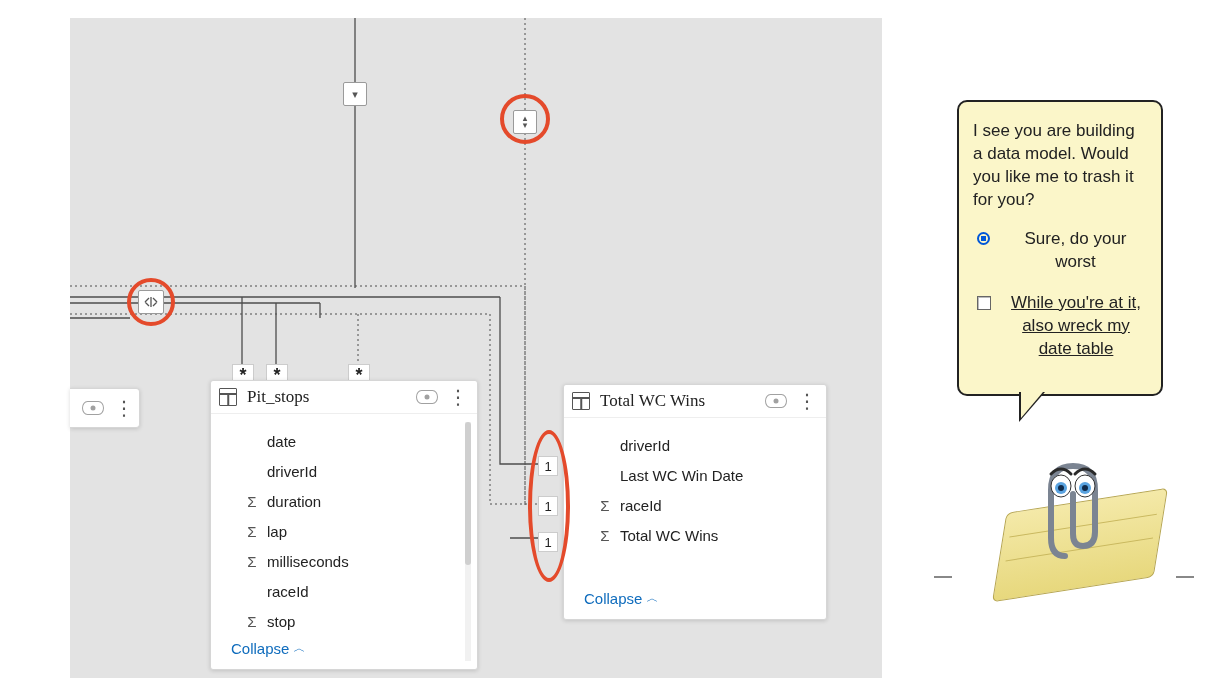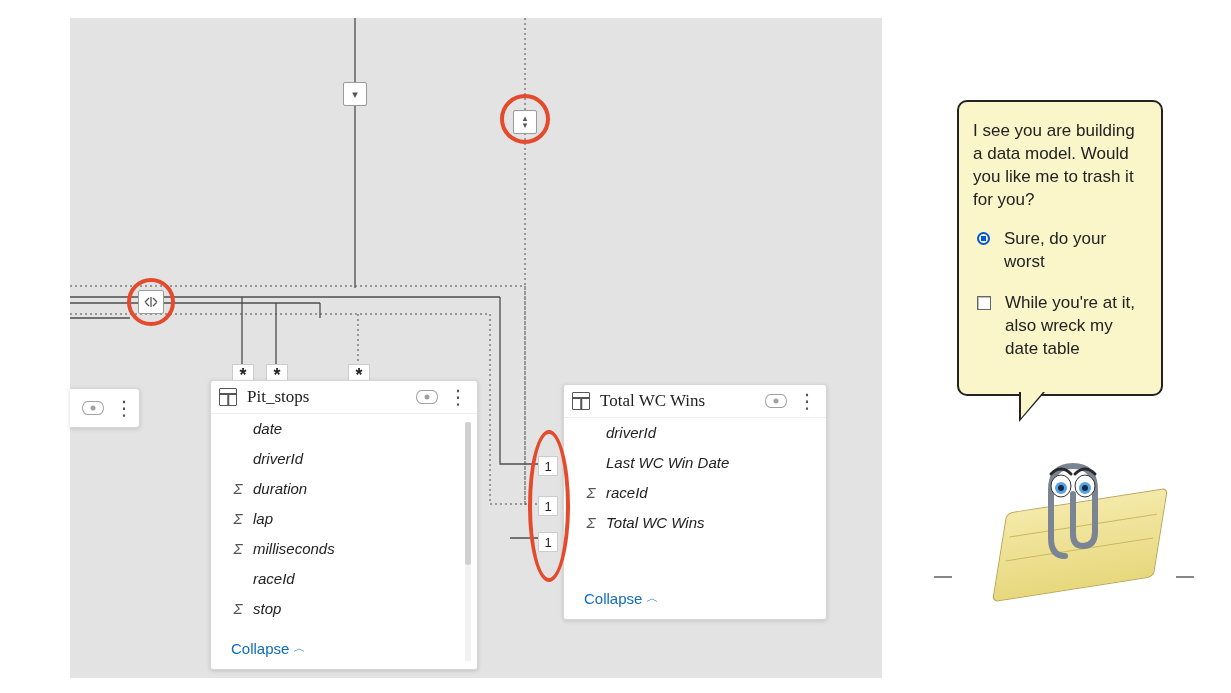--- a/index.html
+++ b/index.html
@@ -16,32 +16,32 @@
   .tbl-ico::before { content: ""; position: absolute; left: 0; right: 0; top: 4px; height: 1.5px; background: #555; }
   .tbl-ico::after  { content: ""; position: absolute; top: 4px; bottom: 0; left: 50%; width: 1.5px; background: #555; transform: translateX(-50%); }
   .card-title { font-size: 17px; color: #222; flex: 1; font-family: Liberation Serif, serif; }
   .eye { width: 22px; height: 14px; position: relative; margin-right: 10px; opacity: 0.55; }
   .eye::before { content: ""; position: absolute; inset: 0; border: 1.5px solid #555; border-radius: 50%/100%; }
   .eye::after  { content: ""; position: absolute; left: 50%; top: 50%; width: 5px; height: 5px; background: #555; border-radius: 50%; transform: translate(-50%,-50%); }
   .dots { font-size: 20px; line-height: 8px; color: #555; letter-spacing: -1px; }
   .card-body { padding: 6px 0 8px 0; position: relative; }
   .scroll-track { position: absolute; right: 6px; top: 8px; bottom: 8px; width: 6px; background: #f1f1f1; }
   .scroll-thumb { position: absolute; left: 0; right: 0; top: 0; height: 60%; background: #cfcfcf; border-radius: 3px; }
-  .field { display: flex; align-items: flex-start; height: 30px; padding-left: 18px; font-size: 15px; color: #222; font-style: italic; }
+  .field { display: flex; align-items: flex-end; height: 30px; padding-left: 32px; font-size: 15px; color: #222; }
   .fi { width: 18px; display: inline-flex; justify-content: center; margin-right: 6px; color: #555; font-size: 15px; }
   .collapse { color: #0f6cbd; font-size: 15px; display: inline-flex; align-items: center; gap: 4px; padding: 10px 0 4px 20px; cursor: pointer; justify-content: flex-end; }
   .collapse .chev { font-size: 12px; }
   .card-cut { left: 0; top: 370px; width: 70px; height: 40px; border-left: none; border-radius: 0 4px 4px 0; display:flex; align-items:center; justify-content:flex-end; padding-right:6px; }
   .asterisk { position: absolute; width: 22px; height: 22px; background: #fff; border: 1px solid #ccc; display:flex; align-items:center; justify-content:center; font-size: 18px; font-weight: 600; color:#222; }
   .one-lbl  { position:absolute; width:20px; height:20px; background:#fff; border:1px solid #ccc; display:flex; align-items:center; justify-content:center; font-size:13px; color:#222; }
   .ring { position:absolute; border:4px solid #e44a2b; border-radius:50%; pointer-events:none; }
   .oval { position:absolute; border:4px solid #e44a2b; border-radius:50%/50%; pointer-events:none; }
   .bubble { position:absolute; left:957px; top:100px; width:206px; background:#fbf6c9; border:2px solid #222; border-radius:10px; padding:18px 14px 20px 14px; font-size:17px; line-height:1.35; color:#222; }
   .bubble p { margin-bottom:16px; }
-  .opt { display:flex; align-items:flex-start; gap:14px; margin:8px 0 14px 4px; }
+  .opt { display:flex; align-items:flex-start; gap:14px; margin:8px 0 14px 4px;text-align:center; }
   .radio { width:13px; height:13px; border-radius:50%; border:2px solid #0057d8; background: radial-gradient(circle,#0057d8 0 45%,#fbf6c9 46% 100%); margin-top:4px; flex-shrink:0; }
   .chk { width:14px; height:14px; border:1px solid #666; background:#fff; margin-top:4px; flex-shrink:0; box-shadow: inset 1px 1px 0 #bbb; }
   .tail { position:absolute; left:60px; bottom:-28px; width:0; height:0; border-left:0px solid transparent; border-right:26px solid transparent; border-top:30px solid #222; }
   .tail::after { content:""; position:absolute; left:2px; top:-30px; border-left:0 solid transparent; border-right:22px solid transparent; border-top:26px solid #fbf6c9; }
   .clippy { position:absolute; left:1000px; top:460px; width:160px; height:130px; }
   .pad { position:absolute; left:0; top:40px; width:160px; height:90px; background:linear-gradient(180deg,#f4e9a8 0%, #e7d87d 100%); border:1px solid #b7a64f; transform:skew(-12deg,-6deg) rotate(-3deg); border-radius:6px; }
   .pad::before, .pad::after { content:""; position:absolute; left:6px; right:6px; height:1px; background:#c9b85f; }
   .pad::before { top:24px; } .pad::after { top:48px; }
   .clip-body { position:absolute; left:45px; top:0; width:56px; height:100px; }
   .clip-svg { width:56px; height:100px; }
@@ -188,21 +188,21 @@
   <div class="oval" style="left:458px; top:412px; width:42px; height:152px;"></div>
 
 </div>
 
 <div class="bubble">
   <p>I see you are building a data model.  Would you like me to trash it for you?</p>
   <div class="opt">
     <span class="radio"></span>
     <span>Sure, do your worst</span>
   </div>
-  <div class="opt" style="margin-top:18px;">
+  <div class="opt" style="margin-top:18px;text-decoration:underline;">
     <span class="chk"></span>
     <span>While you're at it, also wreck my date table</span>
   </div>
   <div class="tail"></div>
 </div>
 
 <div class="clippy">
   <div class="pad"></div>
   <div class="clip-body">
     <svg class="clip-svg" viewBox="0 0 56 100">

